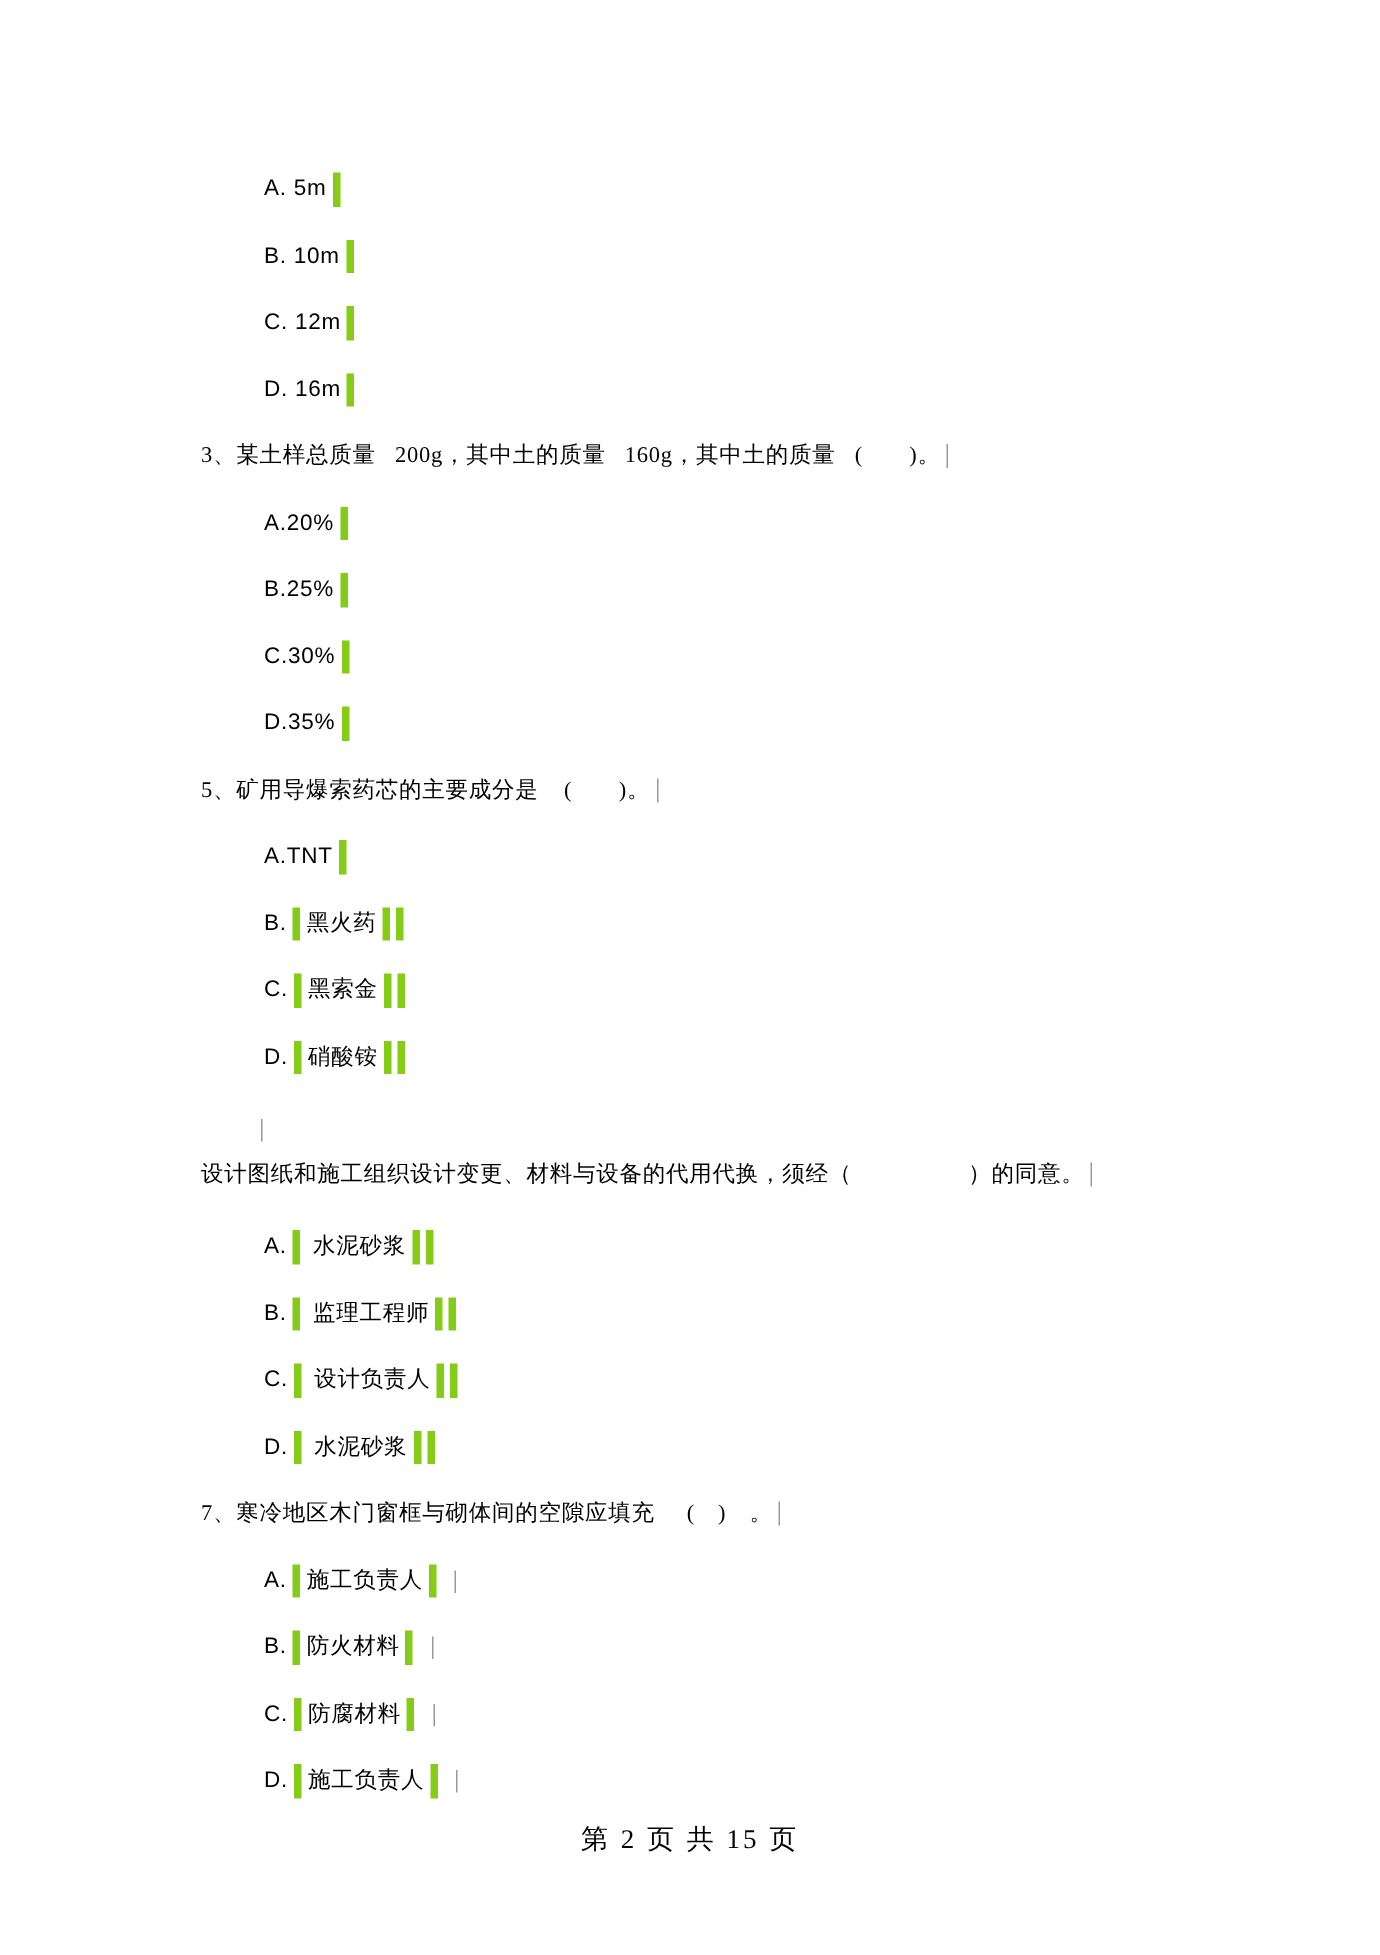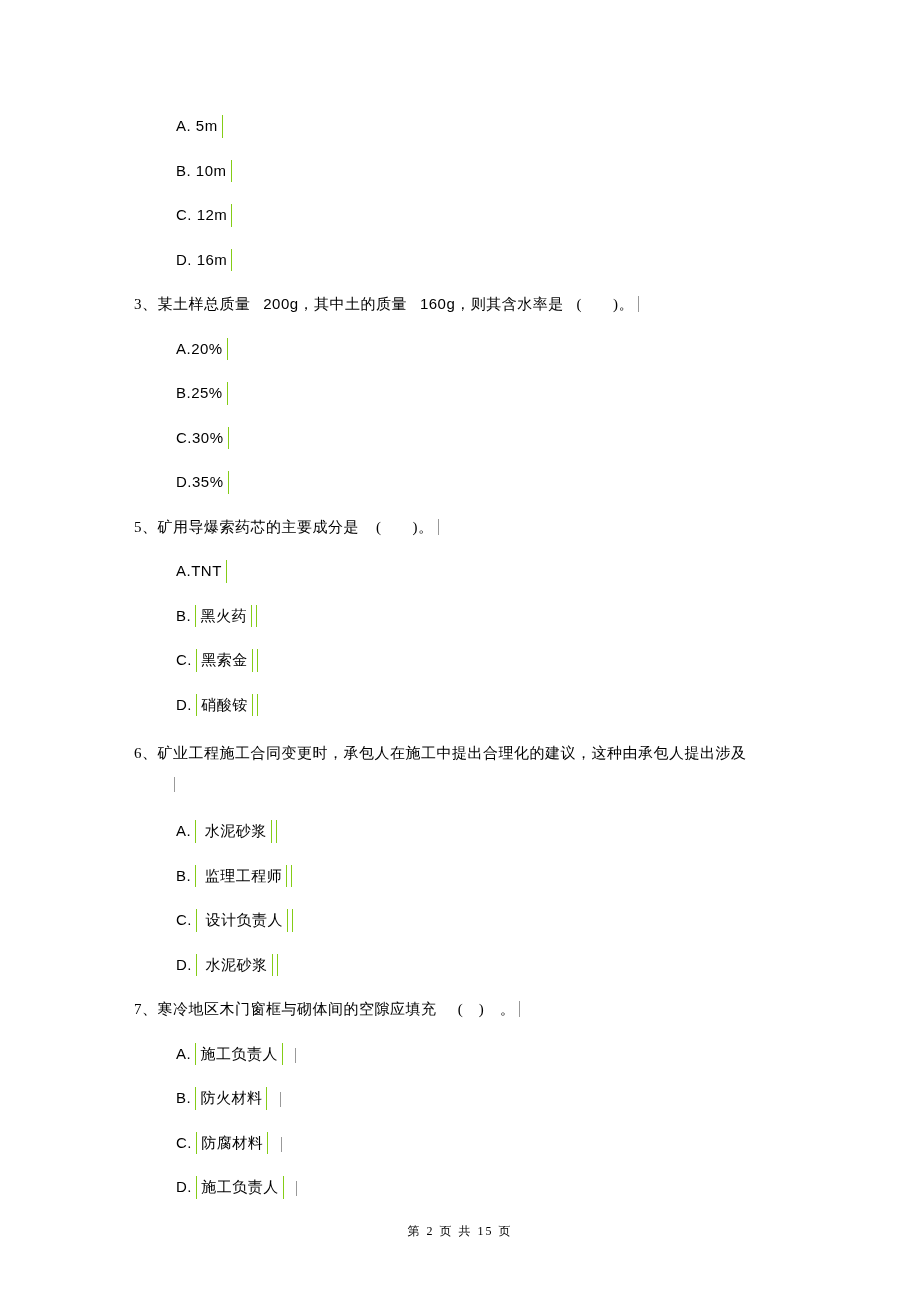--- a/index.html
+++ b/index.html
@@ -20,84 +20,84 @@
       position: relative;
       padding: 115px 134px 0 134px;
       line-height: 1.5;
     }
     .option {
       padding-left: 42px;
       margin-bottom: 22px;
       letter-spacing: 0.5px;
     }
     .option span {
-      border-right: 1px solid #84cc16;
+      border-right: 5px solid #84cc16;
       padding-right: 4px;
       display: inline-block;
     }
     .option-item {
       font-family: "Arial", sans-serif;
     }
     .question {
       margin-bottom: 22px;
       margin-top: 6px;
       letter-spacing: 0.5px;
     }
     .question .en {
-      font-family: Liberation Sans, sans-serif;
+      font-family: Liberation Serif, serif;
     }
     .question span.boxed {
       border-right: 1px solid #999;
       padding-right: 4px;
       display: inline;
     }
     .question-6 {
       line-height: 2.0;
     }
     .footer {
       position: absolute;
       bottom: 63px;
       left: 0;
       width: 100%;
       text-align: center;
-      font-size: 12px;
+      font-size: 18px;
       letter-spacing: 2px;
     }
   </style>
 </head>
 <body>
 
 <div class="option"><span class="option-item">A. 5m</span></div>
 <div class="option"><span class="option-item">B. 10m</span></div>
 <div class="option"><span class="option-item">C. 12m</span></div>
 <div class="option"><span class="option-item">D. 16m</span></div>
 
 <div class="question">
   <span>3、某土样总质量</span>&nbsp;&nbsp;
   <span class="en">200g，其中土的质量</span>&nbsp;&nbsp;
-  <span class="en">160g，则其含水率是</span>&nbsp;&nbsp;
+  <span class="en">160g，其中土的质量</span>&nbsp;&nbsp;
   <span class="boxed">(　　)。</span>
 </div>
 <div class="option"><span class="option-item">A.20%</span></div>
 <div class="option"><span class="option-item">B.25%</span></div>
 <div class="option"><span class="option-item">C.30%</span></div>
 <div class="option"><span class="option-item">D.35%</span></div>
 
 <div class="question">
   <span>5、矿用导爆索药芯的主要成分是</span>&nbsp;&nbsp;&nbsp;
   <span class="boxed">(　　)。</span>
 </div>
 <div class="option"><span class="option-item">A.TNT</span></div>
 <div class="option"><span><span class="option-item">B.</span> <span class="cn">黑火药</span></span></div>
 <div class="option"><span><span class="option-item">C.</span> <span class="cn">黑索金</span></span></div>
 <div class="option"><span><span class="option-item">D.</span> <span class="cn">硝酸铵</span></span></div>
 
 <div class="question question-6">
-  <span>6、矿业工程施工合同变更时，承包人在施工中提出合理化的建议，这种由承包人提出涉及</span>
   <span style="border-right:1px solid #999; display:inline-block; height:15px; vertical-align:middle; margin-left:40px;"></span><br>
+  <span class="boxed">设计图纸和施工组织设计变更、材料与设备的代用代换，须经（　　　　　）的同意。</span>
 </div>
 <div class="option"><span><span class="option-item">A.</span>&nbsp;&nbsp;<span class="cn">水泥砂浆</span></span></div>
 <div class="option"><span><span class="option-item">B.</span>&nbsp;&nbsp;<span class="cn">监理工程师</span></span></div>
 <div class="option"><span><span class="option-item">C.</span>&nbsp;&nbsp;<span class="cn">设计负责人</span></span></div>
 <div class="option"><span><span class="option-item">D.</span>&nbsp;&nbsp;<span class="cn">水泥砂浆</span></span></div>
 
 <div class="question">
   <span>7、寒冷地区木门窗框与砌体间的空隙应填充</span>&nbsp;&nbsp;&nbsp;&nbsp;
   <span class="boxed">(　)　。</span>
 </div>

